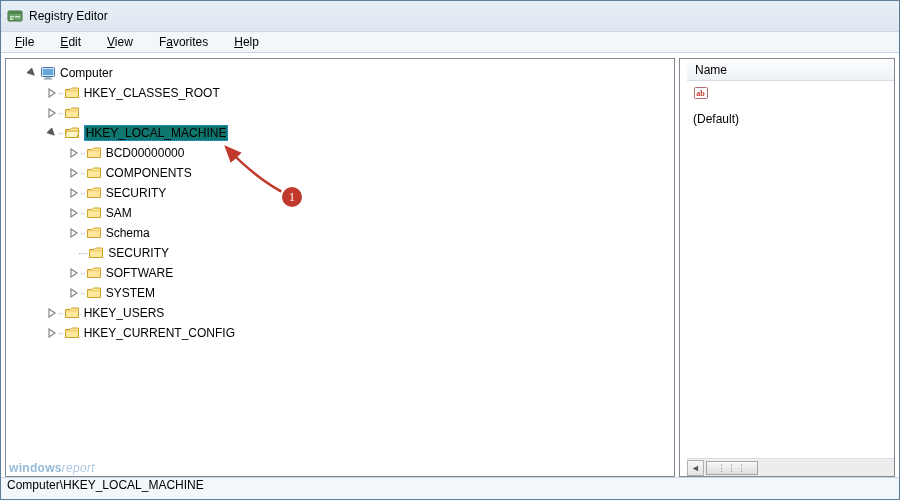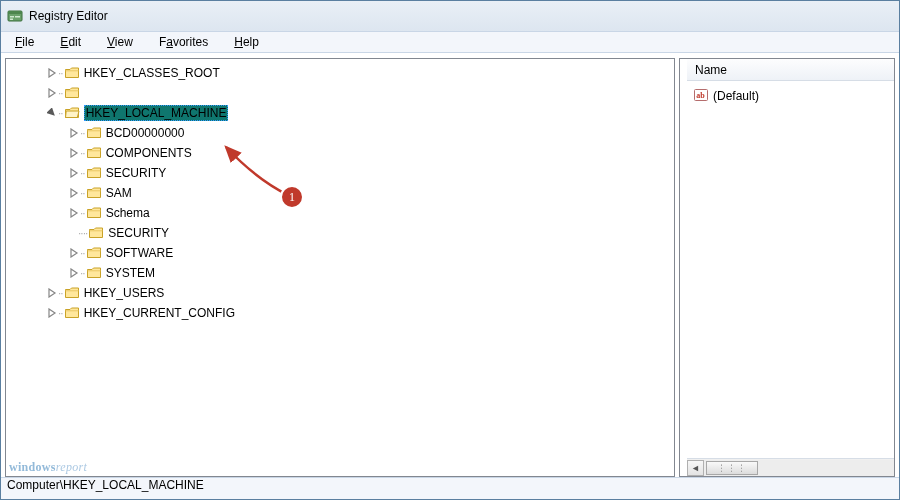--- a/index.html
+++ b/index.html
@@ -87,24 +87,25 @@
     font-size: 12px;
     color: #000;
   }
   .values-body {
     flex: 1;
     overflow: auto;
     padding: 4px;
   }
   .value-row {
     display: flex;
-    align-items: flex-end;
-    gap: 4px;
+    align-items: flex-start;
+    gap: 11px;
     height: 18px;
     padding-left: 2px;
+    flex-direction: column;
   }
   .value-row .value-icon {
     width: 16px; height: 16px;
     display: inline-flex; align-items: center; justify-content: center;
   }
   .hscrollbar {
     height: 18px;
     border-top: 1px solid #d6dde6;
     background: #f0f0f0;
     display: flex;
@@ -178,21 +179,20 @@
   .watermark {
     position: absolute;
     left: 8px;
     bottom: 24px;
     font-size: 12px;
     color: #8fb6d9;
     font-style: italic;
     letter-spacing: 0.3px;
     opacity: 0.75;
     pointer-events: none;
-    font-family: Liberation Serif, serif;
   }
   .watermark .bold { font-weight: 600; color: #6fa3cd; font-style: normal;}
 </style>
 </head>
 <body>
 
 <div class="window">
 
   <div class="titlebar">
     <span class="app-icon">
@@ -213,20 +213,36 @@
     <span class="menu-item"><span class="ul">V</span><span>iew</span></span>
     <span class="menu-item">F<span class="ul">a</span><span>vorites</span></span>
     <span class="menu-item"><span class="ul">H</span><span>elp</span></span>
   </div>
 
   <div class="content">
 
     <div class="tree-pane">
       <div class="tree">
 
+        <div class="row indent-root">
+          <span class="expander">
+            <svg width="10" height="10" viewBox="0 0 10 10">
+                <path d="M1 1 L9 5 L1 9 Z" fill="#595959" transform="rotate(45 5 5)"></path>
+              </svg>
+          </span>
+          <span class="node-icon">
+            <svg width="16" height="16" viewBox="0 0 16 16">
+              <rect x="1.5" y="2.5" width="13" height="9" rx="1" fill="#cce4f7" stroke="#4a79a5"></rect>
+              <rect x="3" y="4" width="10" height="6" fill="#6aa6d6"></rect>
+              <rect x="5" y="12" width="6" height="1.5" fill="#9fb8cc"></rect>
+              <rect x="3.5" y="13.5" width="9" height="1" fill="#7a93a7"></rect>
+            </svg>
+          </span>
+          <span class="label">Computer</span>
+        </div>
 
         <div class="row indent-1">
           <span class="expander">
             <svg width="10" height="10" viewBox="0 0 10 10">
                 <path d="M2 1 L8 5 L2 9 Z" fill="none" stroke="#868686" stroke-width="1.2"></path>
               </svg>
           </span>
           <span class="dots">··</span>
           <span class="node-icon">
             <svg width="16" height="16" viewBox="0 0 16 16">

